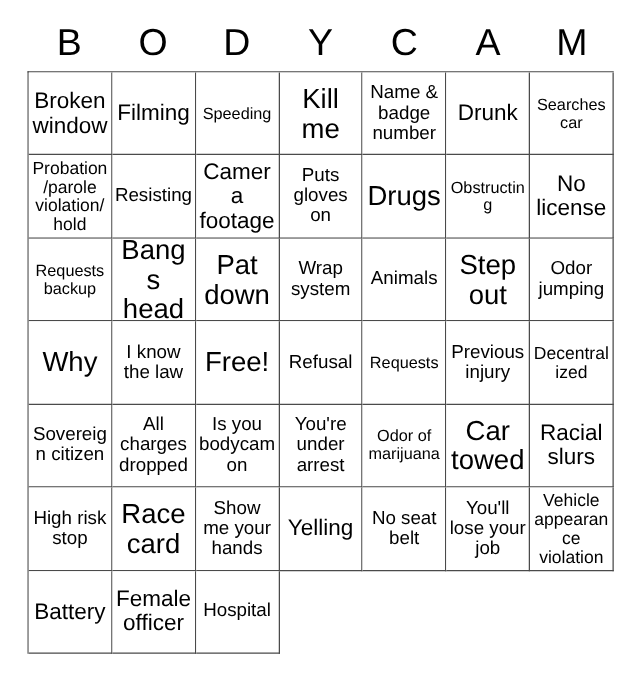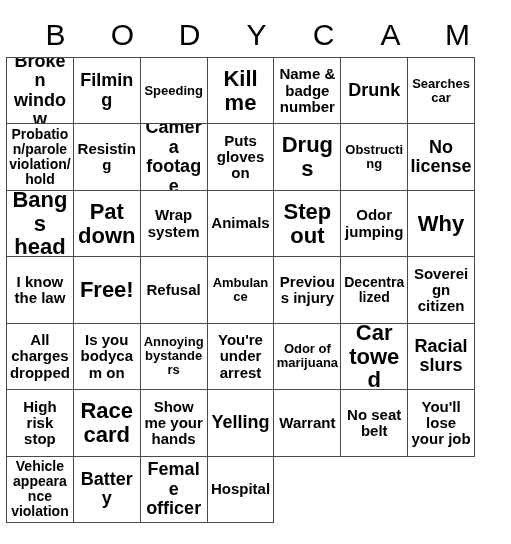--- a/index.html
+++ b/index.html
@@ -34,31 +34,30 @@
     align-items: center;
     justify-content: center;
     font-size: 30px;
     font-weight: 400;
     line-height: 1;
     color: #000000;
     letter-spacing: 0;
   }
   #bingo-grid {
     position: absolute;
-    left: 6px;
+    left: 22px;
     top: 57px;
     width: 469px;
     height: 466px;
     display: grid;
     grid-template-columns: repeat(7, 1fr);
     grid-template-rows: repeat(7, 1fr);
     border-top: 1px solid #4a4a4a;
     border-left: 1px solid #4a4a4a;
     box-sizing: border-box;
-    font-weight: bold;
   }
   .bingo-cell {
     border-right: 1px solid #4a4a4a;
     border-bottom: 1px solid #4a4a4a;
     box-sizing: border-box;
     display: flex;
     align-items: center;
     justify-content: center;
     text-align: center;
     padding: 1px 2px;
@@ -130,20 +129,23 @@
       </div>
       <div class="bingo-cell fs-xl">
         <span class="cell-text">Drugs</span>
       </div>
       <div class="bingo-cell fs-s">
         <span class="cell-text">Obstructing</span>
       </div>
       <div class="bingo-cell fs-l">
         <span class="cell-text">No license</span>
       </div>
+      <div class="bingo-cell fs-s">
+        <span class="cell-text">Requests backup</span>
+      </div>
       <div class="bingo-cell fs-xl">
         <span class="cell-text">Bangs head</span>
       </div>
       <div class="bingo-cell fs-xl">
         <span class="cell-text">Pat down</span>
       </div>
       <div class="bingo-cell fs-m">
         <span class="cell-text">Wrap system</span>
       </div>
       <div class="bingo-cell fs-m">
@@ -161,40 +163,37 @@
       <div class="bingo-cell fs-m">
         <span class="cell-text">I know the law</span>
       </div>
       <div class="bingo-cell fs-xl">
         <span class="cell-text">Free!</span>
       </div>
       <div class="bingo-cell fs-m">
         <span class="cell-text">Refusal</span>
       </div>
       <div class="bingo-cell fs-s">
-        <span class="cell-text">Ambulance</span>
+        <span class="cell-text">Requests</span>
       </div>
       <div class="bingo-cell fs-m">
         <span class="cell-text">Previous injury</span>
       </div>
       <div class="bingo-cell fs-xs">
         <span class="cell-text">Decentralized</span>
       </div>
       <div class="bingo-cell fs-m">
         <span class="cell-text">Sovereign citizen</span>
       </div>
       <div class="bingo-cell fs-m">
         <span class="cell-text">All charges dropped</span>
       </div>
       <div class="bingo-cell fs-m">
         <span class="cell-text">Is you bodycam on</span>
       </div>
-      <div class="bingo-cell fs-s">
-        <span class="cell-text">Annoying bystanders</span>
-      </div>
       <div class="bingo-cell fs-m">
         <span class="cell-text">You're under arrest</span>
       </div>
       <div class="bingo-cell fs-s">
         <span class="cell-text">Odor of marijuana</span>
       </div>
       <div class="bingo-cell fs-xl">
         <span class="cell-text">Car towed</span>
       </div>
       <div class="bingo-cell fs-l">
@@ -204,23 +203,20 @@
         <span class="cell-text">High risk stop</span>
       </div>
       <div class="bingo-cell fs-xl">
         <span class="cell-text">Race card</span>
       </div>
       <div class="bingo-cell fs-m">
         <span class="cell-text">Show me your hands</span>
       </div>
       <div class="bingo-cell fs-l">
         <span class="cell-text">Yelling</span>
-      </div>
-      <div class="bingo-cell fs-m">
-        <span class="cell-text">Warrant</span>
       </div>
       <div class="bingo-cell fs-m">
         <span class="cell-text">No seat belt</span>
       </div>
       <div class="bingo-cell fs-m">
         <span class="cell-text">You'll lose your job</span>
       </div>
       <div class="bingo-cell fs-xs">
         <span class="cell-text">Vehicle appearance violation</span>
       </div>

